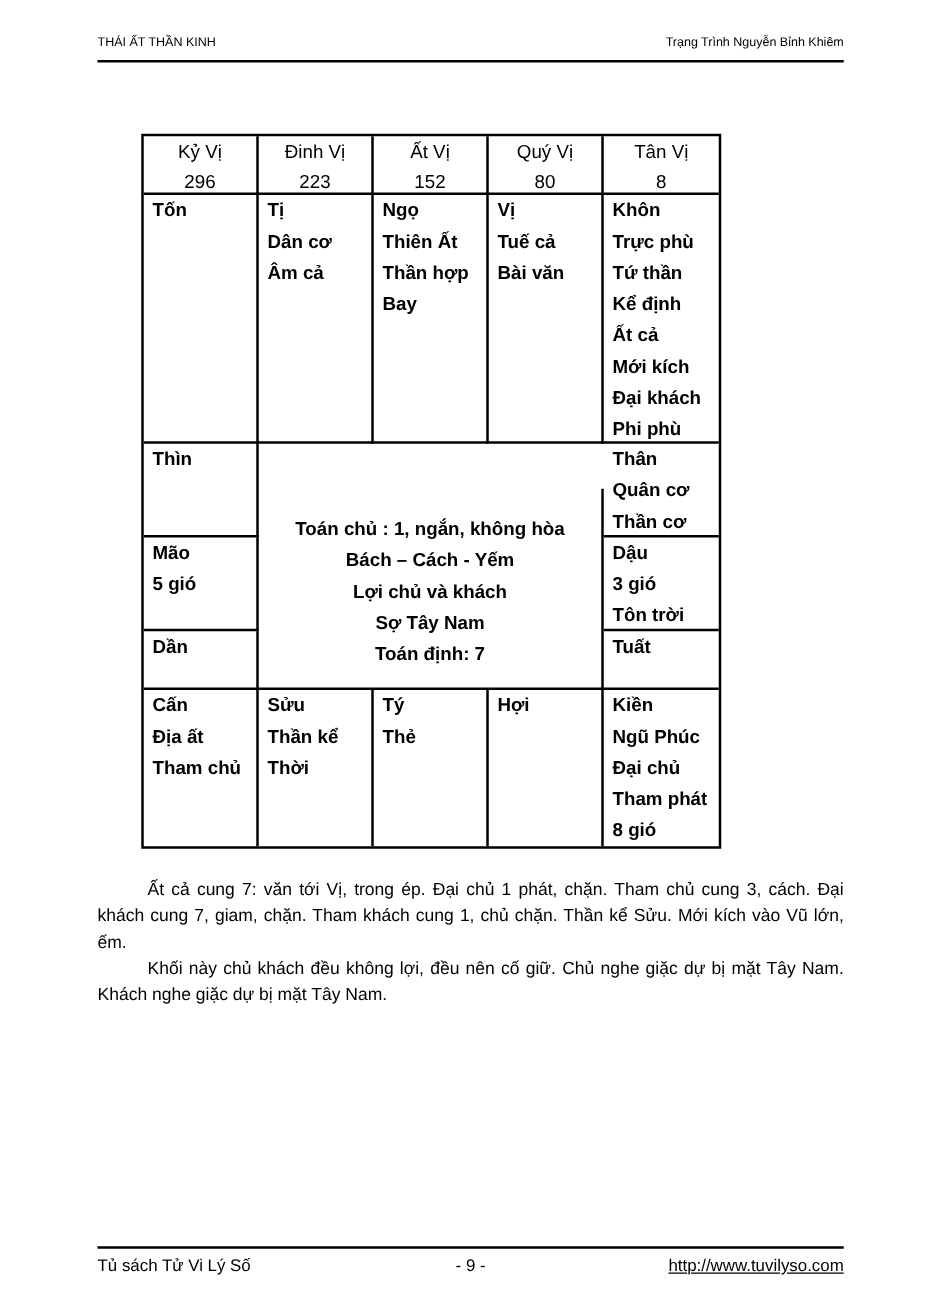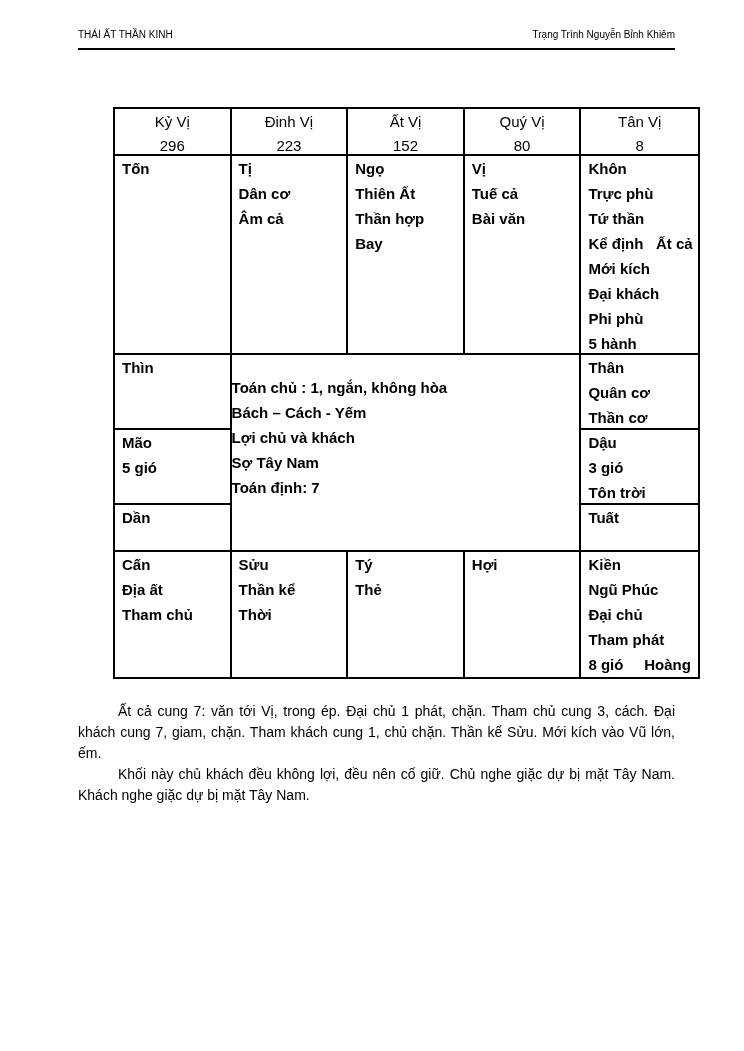--- a/index.html
+++ b/index.html
@@ -9,34 +9,34 @@
   }
   
   .page-header{
     position:absolute;left:78px;top:26px;width:597px;
     display:flex;justify-content:space-between;align-items:flex-end;
     font-size:10px;line-height:17px;
     border-bottom:2px solid #000;padding-bottom:5px;
   }
   
   .doc-table{
-    position:absolute;left:113px;top:107px;width:587px;
+    position:absolute;left:113px;top:107px;width:464px;
     display:grid;grid-template-columns:repeat(5,1fr);
     grid-template-rows:47px 199px 75px 75px 47px 125px;
     border:2px solid #000;box-sizing:border-box;background:#fff;
   }
   .cell{padding:0 5px 0 7px;font-size:15px;line-height:25px;overflow:hidden;box-sizing:border-box;}
   .br{border-right:2px solid #000;}
   .bb{border-bottom:2px solid #000;}
   .cell-label{font-weight:bold;display:block;}
   .line{white-space:pre-wrap;font-weight:bold;}
   .hdr-cell{text-align:center;line-height:24px;padding:1px 2px 0 2px;}
   .center-cell{
-    grid-area:3/2/6/5;text-align:left;font-size:15px;line-height:25px;
-    padding-top:20px;box-sizing:border-box;
+    grid-area:3/2/6/5;text-align:center;font-size:15px;line-height:25px;
+    padding-top:20px;box-sizing:border-box;margin-top:36px;
   }
   
   .body-text{
     position:absolute;left:78px;top:701px;width:597px;
     font-size:14px;line-height:21px;text-align:justify;
   }
   .body-text p{margin:0;text-indent:40px;}
   
   .page-footer{
     position:absolute;left:78px;top:997px;width:597px;
@@ -198,14 +198,19 @@
         </div>
     </div>
 
   </div>
 
   <div class="body-text">
     <p>Ất cả cung 7: văn tới Vị, trong ép. Đại chủ 1 phát, chặn. Tham chủ cung 3, cách. Đại khách cung 7, giam, chặn. Tham khách cung 1, chủ chặn. Thần kể Sửu. Mới kích vào Vũ lớn, ếm.</p>
     <p>Khối này chủ khách đều không lợi, đều nên cố giữ. Chủ nghe giặc dự bị mặt Tây Nam. Khách nghe giặc dự bị mặt Tây Nam.</p>
   </div>
 
+  <div class="page-footer">
+    <span class="f-left">Tủ sách Tử Vi Lý Số</span>
+    <span class="f-center">- 9 -</span>
+    <span class="f-right"><a class="url">http://www.tuvilyso.com</a></span>
+  </div>
 
 </div>
 
 </body></html>

